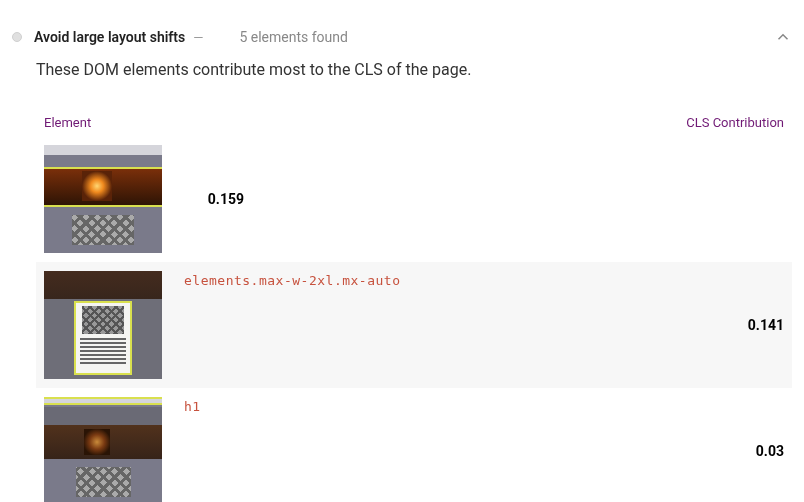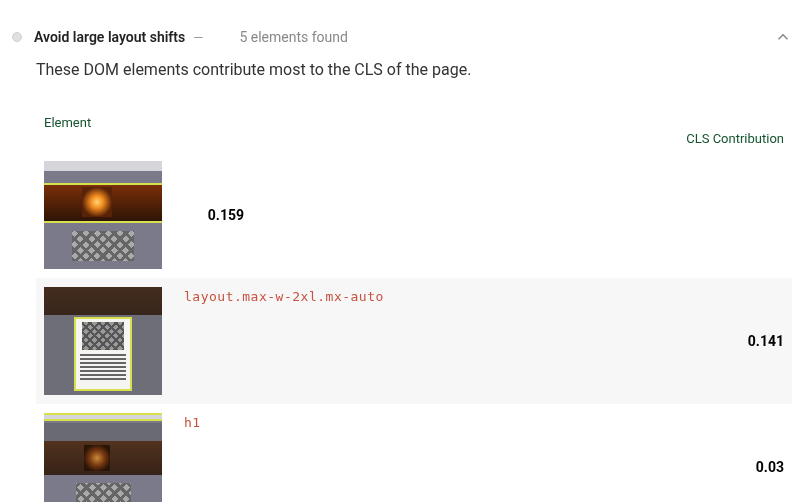--- a/index.html
+++ b/index.html
@@ -57,24 +57,24 @@
   color: #333;
   padding: 4px 0 30px 24px;
 }
 .table {
   padding-left: 24px;
 }
 .table-head {
   display: flex;
   justify-content: space-between;
   font-size: 13px;
-  color: #14532d;
+  color: #701a75;
   padding: 6px 8px;
 }
-.th-right { text-align: right; margin-top: 16px; }
+.th-right { text-align: right; }
 .row {
   display: flex;
   align-items: center;
   padding: 9px 8px;
   min-height: 126px;
   background: #fff;
 }
 .row.alt {
   background: #f7f7f7;
 }
@@ -220,21 +220,21 @@
           <div class="mini-img"></div>
           <div class="mini-line"></div>
           <div class="mini-line"></div>
           <div class="mini-line"></div>
           <div class="mini-line"></div>
           <div class="mini-line"></div>
           <div class="mini-line"></div>
           <div class="mini-line"></div>
         </div>
       </div>
-      <div class="selector">layout.max-w-2xl.mx-auto</div>
+      <div class="selector">elements.max-w-2xl.mx-auto</div>
       <div class="cls">0.141</div>
     </div>
 
     <div class="row">
       <div class="thumb t3">
         <div class="top-strip"></div>
         <div class="page-head"></div>
         <div class="hero-dim"></div>
         <div class="glow2"></div>
         <div class="pattern2"></div>

